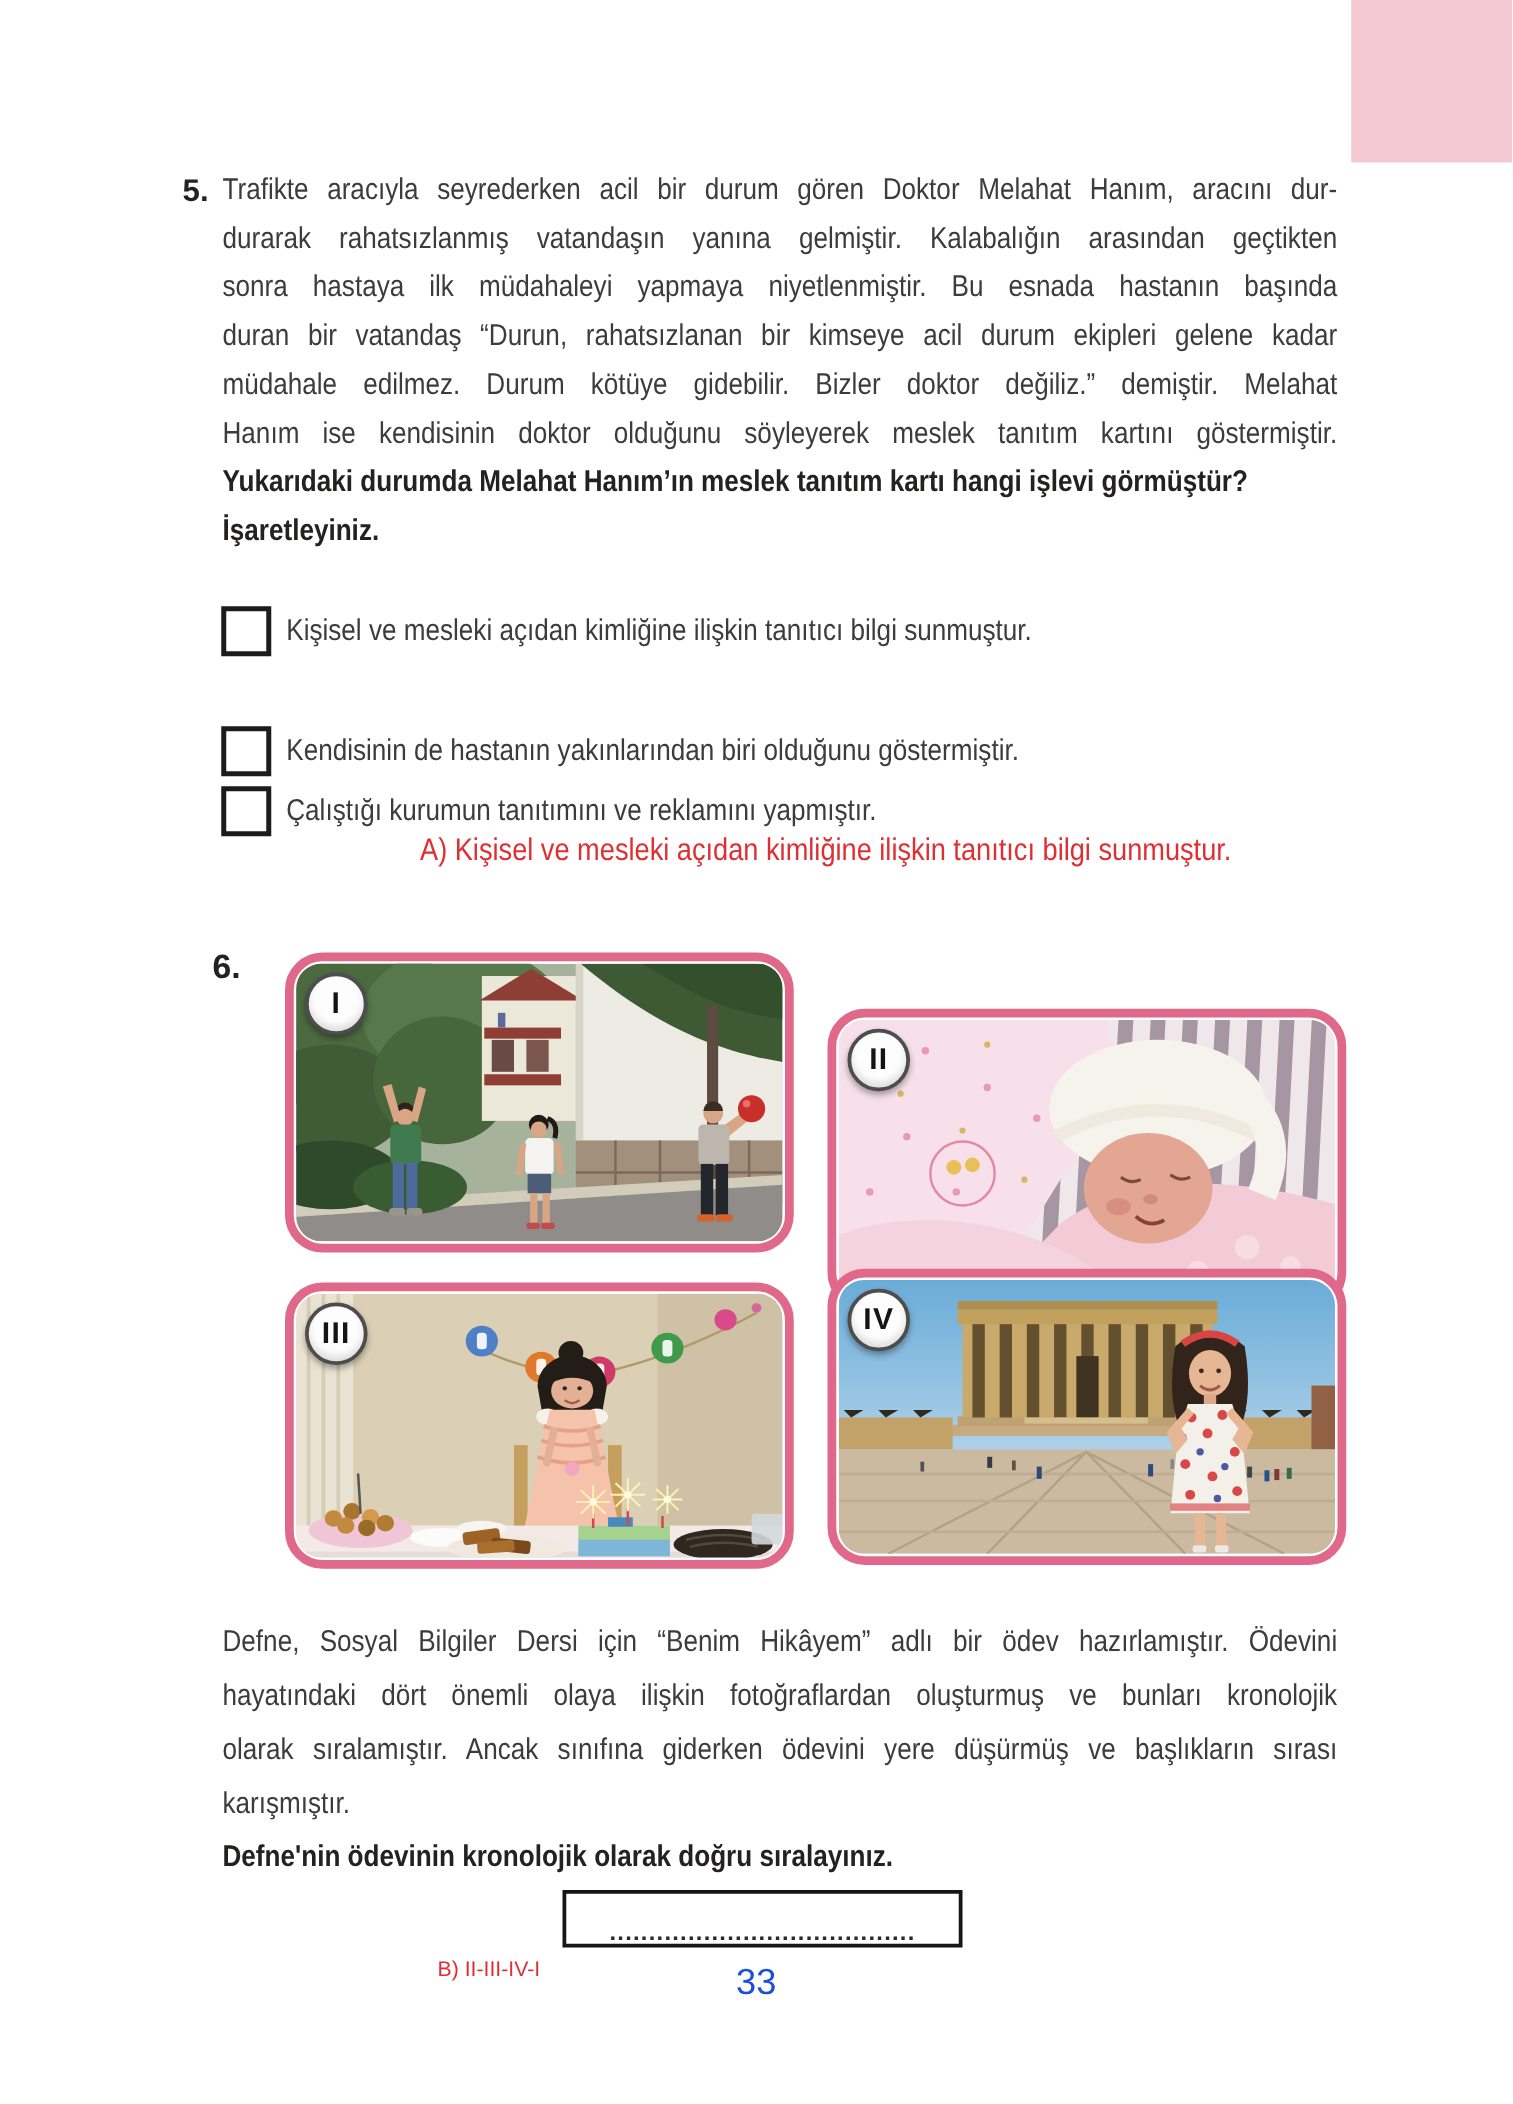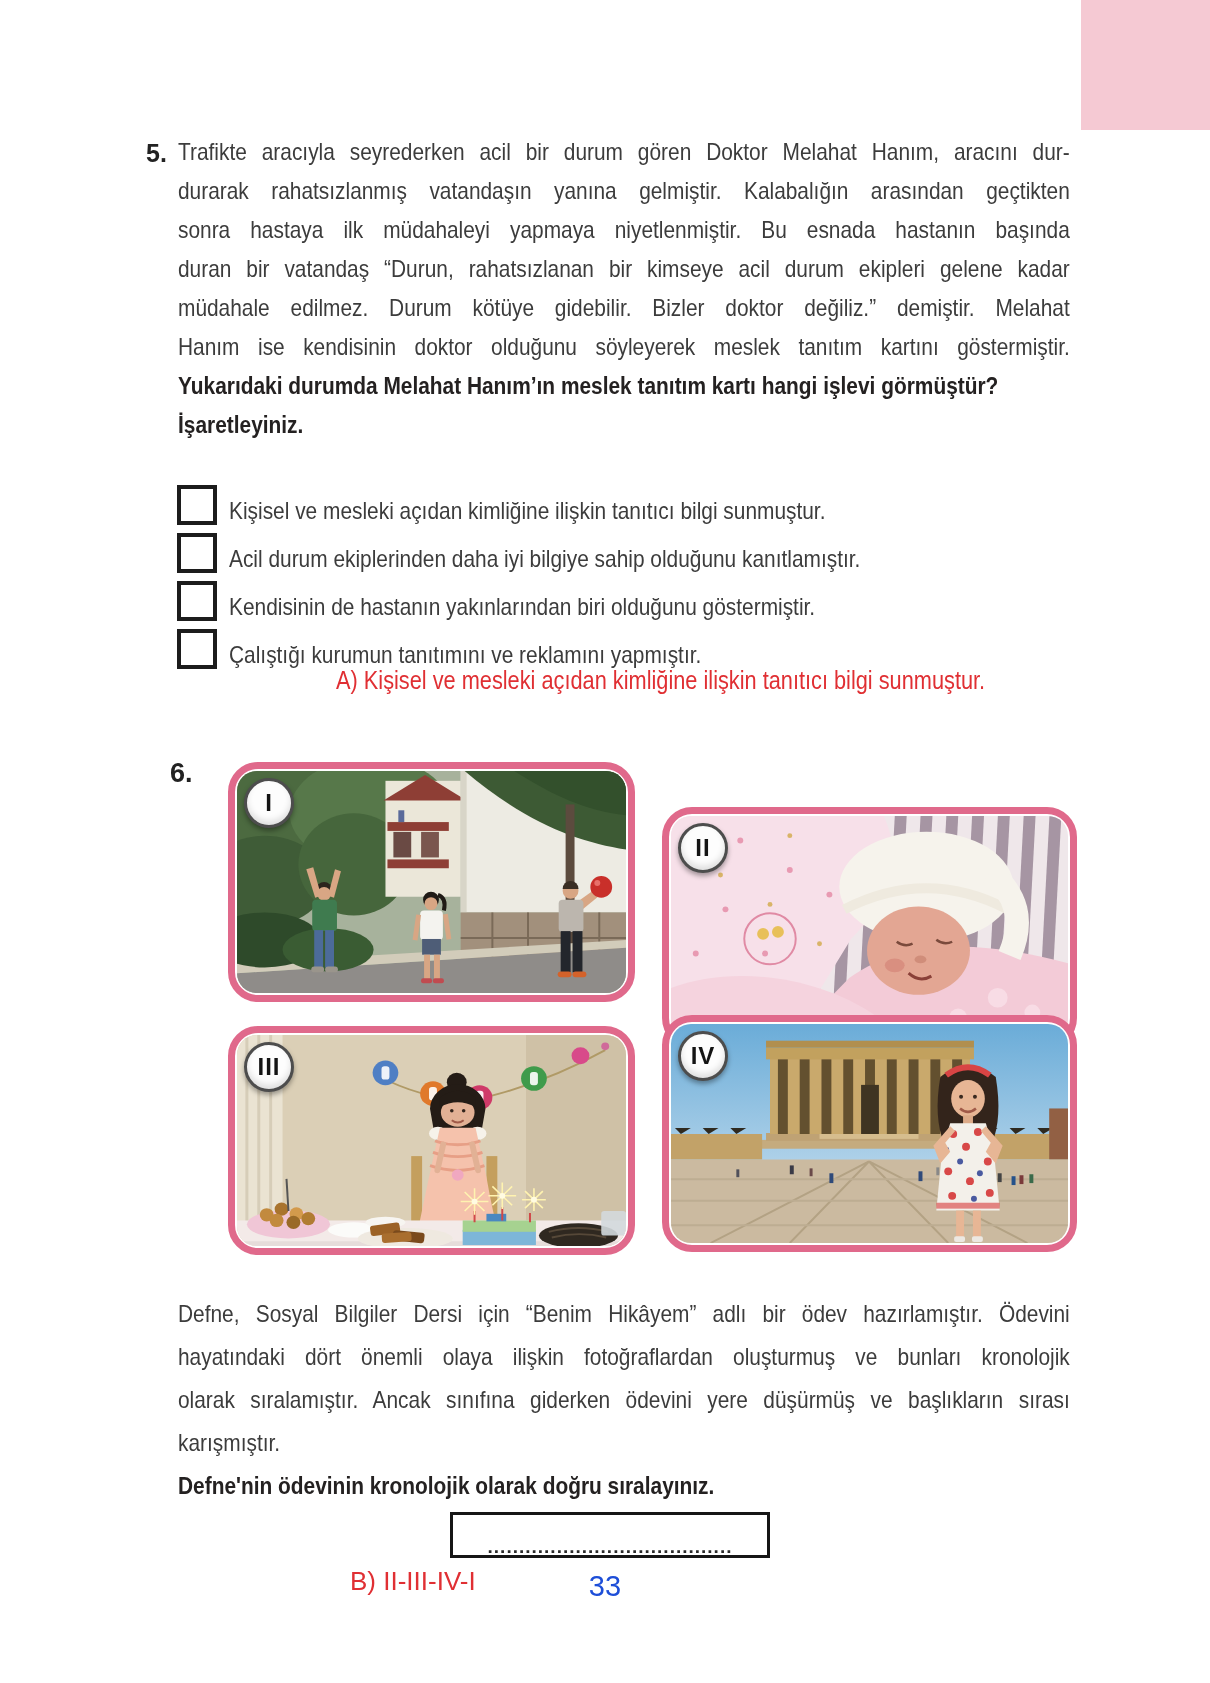--- a/index.html
+++ b/index.html
@@ -13,21 +13,21 @@
 
   .qnum { position:absolute; font-weight:bold; font-size:25px; color:#222; }
 
   .para { position:absolute; font-size:24px; line-height:39px; width:1025px; }
   .para6 { line-height:43px; }
   .ln  { text-align:justify; text-align-last:justify; height:39px; overflow:visible; }
   .para6 .ln { height:43px; }
   .ln-left { text-align:left; text-align-last:left; white-space:nowrap; }
   .bold-ln { font-weight:bold; color:#242121; text-align:left; text-align-last:left; white-space:nowrap; }
 
-  .opt-row { position:absolute; left:177px; height:40px; display:flex; align-items:flex-end; }
+  .opt-row { position:absolute; left:177px; height:40px; display:flex; align-items:center; }
   .cb { width:32px; height:32px; border:4px solid #1c1c1c; background:#fff; flex:0 0 auto; }
   .opt-label { margin-left:12px; font-size:24px; color:#3c3c3c; }
 
   .answer-red { position:absolute; color:#e02f33; font-size:25px; white-space:nowrap; }
 
   .photo {
     position:absolute; box-sizing:border-box; border:7px solid #e0698b; border-radius:30px;
     overflow:hidden; background:#fff; padding:2px;
   }
   .photo svg { display:block; width:100%; height:100%; border-radius:20px; }
@@ -63,24 +63,20 @@
     <div class="ln">duran bir vatandaş “Durun, rahatsızlanan bir kimseye acil durum ekipleri gelene kadar</div>
     <div class="ln">müdahale edilmez. Durum kötüye gidebilir. Bizler doktor değiliz.” demiştir. Melahat</div>
     <div class="ln">Hanım ise kendisinin doktor olduğunu söyleyerek meslek tanıtım kartını göstermiştir.</div>
     <div class="bold-ln">Yukarıdaki durumda Melahat Hanım’ın meslek tanıtım kartı hangi işlevi görmüştür?</div>
     <div class="bold-ln">İşaretleyiniz.</div>
   </div>
 
   <div class="opt-row" style="top:485px;">
     <span class="cb"></span>
     <span class="opt-label cxi">Kişisel ve mesleki açıdan kimliğine ilişkin tanıtıcı bilgi sunmuştur.</span>
-  </div>
-  <div class="opt-row" style="top:533px;">
-    <span class="cb"></span>
-    <span class="opt-label cxi">Acil durum ekiplerinden daha iyi bilgiye sahip olduğunu kanıtlamıştır.</span>
   </div>
   <div class="opt-row" style="top:581px;">
     <span class="cb"></span>
     <span class="opt-label cxi">Kendisinin de hastanın yakınlarından biri olduğunu göstermiştir.</span>
   </div>
   <div class="opt-row" style="top:629px;">
     <span class="cb"></span>
     <span class="opt-label cxi">Çalıştığı kurumun tanıtımını ve reklamını yapmıştır.</span>
   </div>
 
@@ -422,17 +418,17 @@
     <div class="ln">hayatındaki dört önemli olaya ilişkin fotoğraflardan oluşturmuş ve bunları kronolojik</div>
     <div class="ln">olarak sıralamıştır. Ancak sınıfına giderken ödevini yere düşürmüş ve başlıkların sırası</div>
     <div class="ln ln-left">karışmıştır.</div>
     <div class="bold-ln">Defne'nin ödevinin kronolojik olarak doğru sıralayınız.</div>
   </div>
 
   <div class="answer-box">
     <span class="dots">.......................................</span>
   </div>
 
-  <div class="answer-red" style="left:350px; top:1566px; font-size:26px;">B) II-III-IV-I</div>
+  <div class="answer-red" style="left:350px; top:1566px; font-size:17px;">B) II-III-IV-I</div>
 
   <div class="page-number">33</div>
 
 </div>
 
 </body></html>

